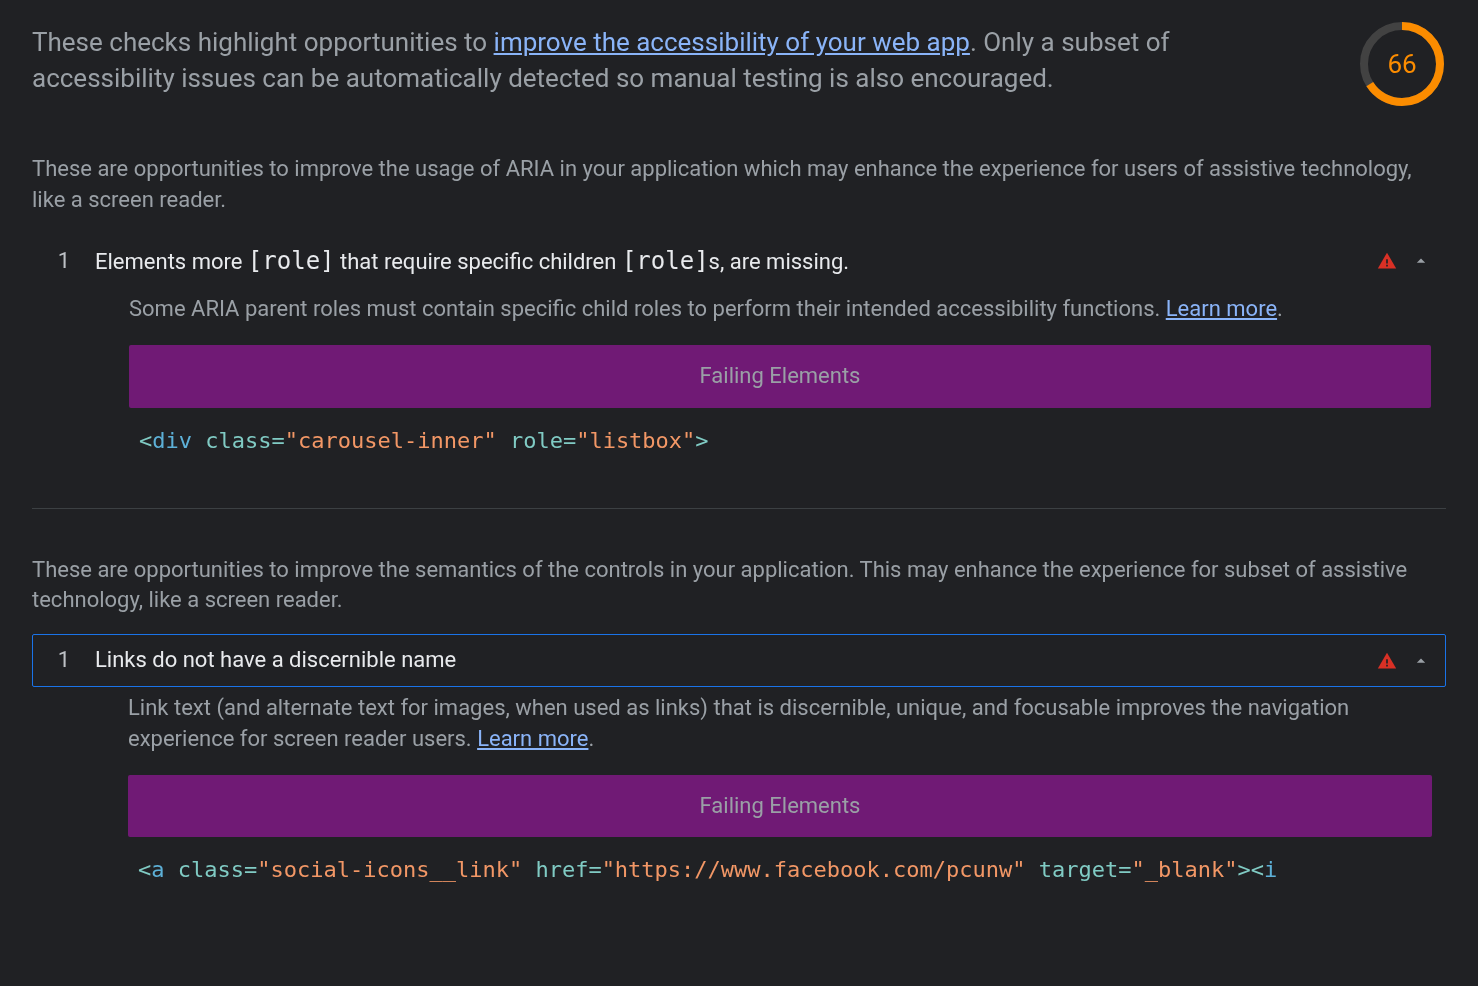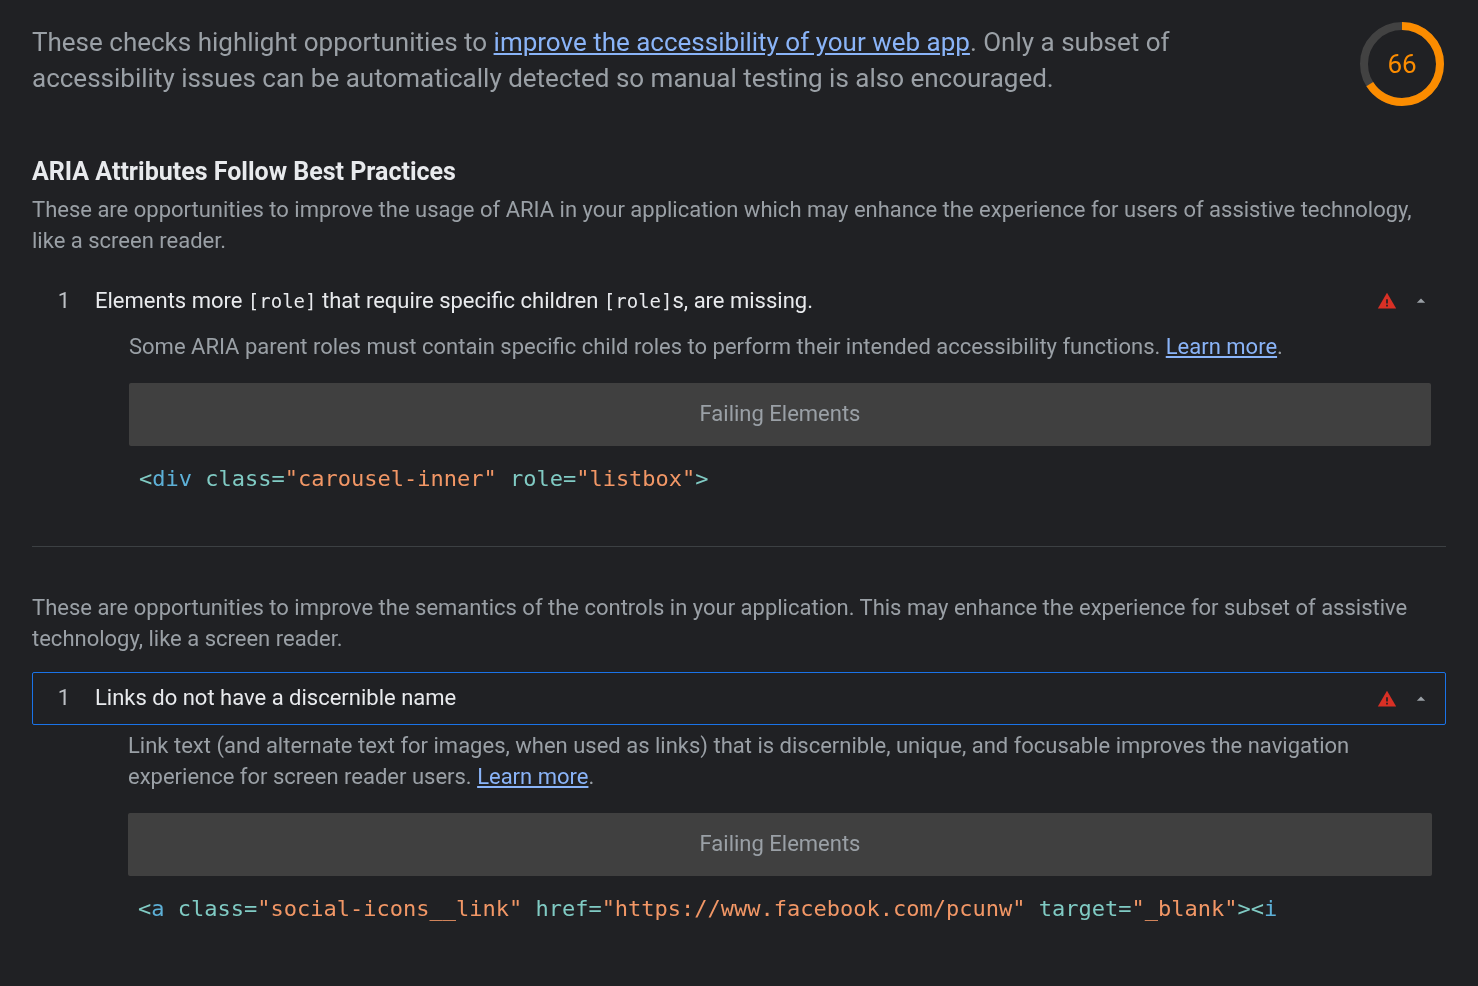--- a/index.html
+++ b/index.html
@@ -87,41 +87,41 @@
     text-align: center;
     flex-shrink: 0;
   }
   .audit-title {
     flex: 1;
     color: #e8eaed;
     font-size: 22px;
   }
   .audit-title code, .audit-desc code {
     font-family: ui-monospace, SFMono-Regular, Menlo, Consolas, monospace;
-    font-size: 19px;
+    font-size: 24px;
   }
   .warn-icon {
     width: 20px; height: 20px;
     flex-shrink: 0;
   }
   .warn-icon svg { display: block; }
   .chevron {
     width: 20px; height: 20px;
     color: #9aa0a6;
     flex-shrink: 0;
   }
   .chevron svg { display: block; }
   .audit-body { padding: 0 14px 0 96px; }
   .audit-desc {
     color: #9aa0a6;
     font-size: 22px;
     margin: 6px 0 20px;
   }
   .failing-header {
-    background: #404040;
+    background: #701a75;
     color: #9aa0a6;
     text-align: center;
     font-size: 22px;
     padding: 16px 8px;
     border-radius: 2px;
     margin-bottom: 14px;
   }
   .code-line {
     font-family: ui-monospace, SFMono-Regular, Menlo, Consolas, monospace;
     font-size: 22px;
@@ -151,21 +151,20 @@
   <div class="gauge">
     <svg width="88" height="88" viewBox="0 0 88 88">
       <circle class="gauge-bg" cx="44" cy="44" r="38"></circle>
       <circle class="gauge-fg" id="gauge-arc" cx="44" cy="44" r="38" stroke-dasharray="157.58228750406403 81.17875416876024"></circle>
     </svg>
     <div class="gauge-label">66</div>
   </div>
 </div>
 
 <div class="section">
-  <h2>ARIA Attributes Follow Best Practices</h2>
   <p class="section-desc">These are opportunities to improve the usage of ARIA in your application which may enhance the experience for users of assistive technology, like a screen reader.</p>
 
   <div class="audit">
     <div class="audit-header">
       <div class="audit-count">1</div>
       <div class="audit-title">
         <span>Elements more </span><code>[role]</code><span> that require specific children </span><code>[role]</code><span>s, are missing.</span>
       </div>
       <span class="warn-icon">
         <svg viewBox="0 0 24 24" width="20" height="20">

